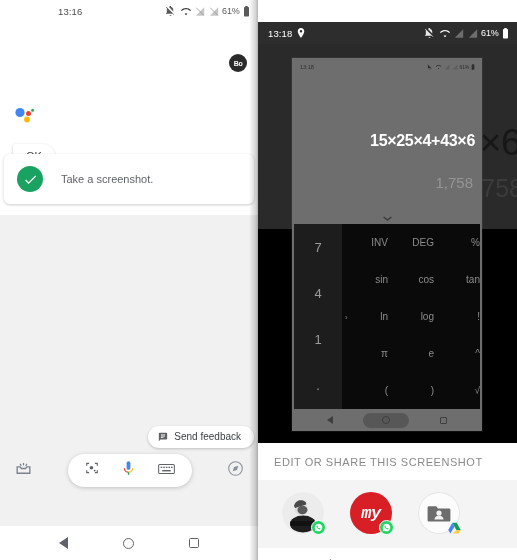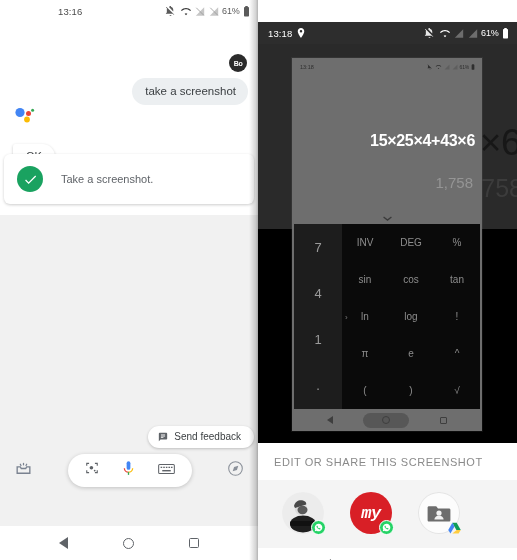--- a/index.html
+++ b/index.html
@@ -170,21 +170,21 @@
     width:48px; flex:0 0 48px; background:#1d1d1d;
     display:flex; flex-direction:column;
   }
   .kp-numcol div {
     flex:1; display:flex; align-items:center; justify-content:center;
     font-size:13px; color:#9a9a9a;
   }
   .kp-scicol { flex:1; position:relative; display:flex; flex-direction:column; }
   .kp-row { flex:1; display:flex; align-items:center; }
   .kp-row span {
-    flex:1; text-align:center; font-size:10px; color:#8d8d8d;
+    flex:1; text-align:right; font-size:10px; color:#8d8d8d;
   }
   .kp-arrow {
     position:absolute; left:3px; top:50%; transform:translateY(-50%);
     font-size:8px; color:#7a7a7a;
   }
 
   .pv-navbar {
     position:absolute; left:2px; right:2px; bottom:0; height:22px;
     background:#6e6e6e; display:flex; align-items:center; justify-content:space-around;
     padding:0 18px;
@@ -262,21 +262,20 @@
   </div>
 
   <div class="l-convo">
 
     <div class="l-grey-area"></div>
 
     <div class="avatar-bo">
       <span>Bo</span>
     </div>
 
-    <div class="user-bubble">take a screenshot</div>
 
     <div class="assist-dots">
       <svg width="22" height="18" viewBox="0 0 22 18">
         <circle cx="6" cy="5.5" r="4.6" fill="#4285f4"></circle>
         <circle cx="14.5" cy="6.5" r="2.5" fill="#ea4335"></circle>
         <circle cx="13" cy="12.5" r="2.9" fill="#fbbc05"></circle>
         <circle cx="18.6" cy="3.2" r="1.5" fill="#34a853"></circle>
       </svg>
     </div>
 

